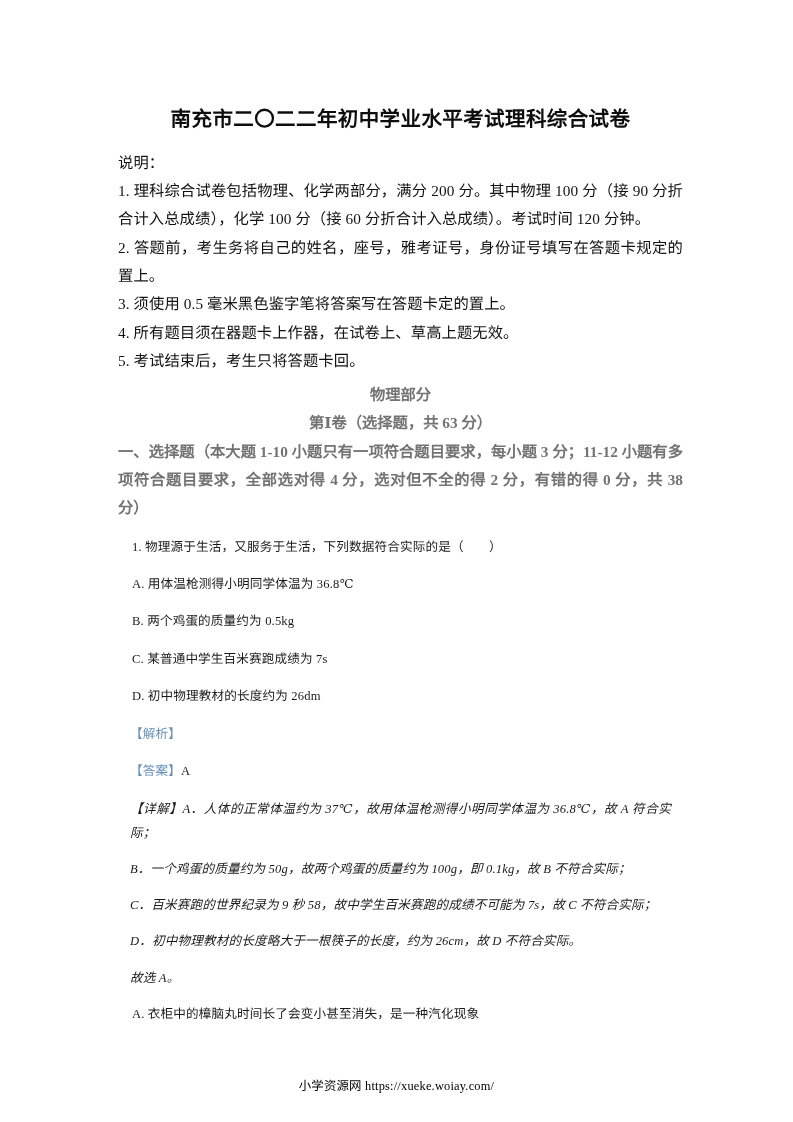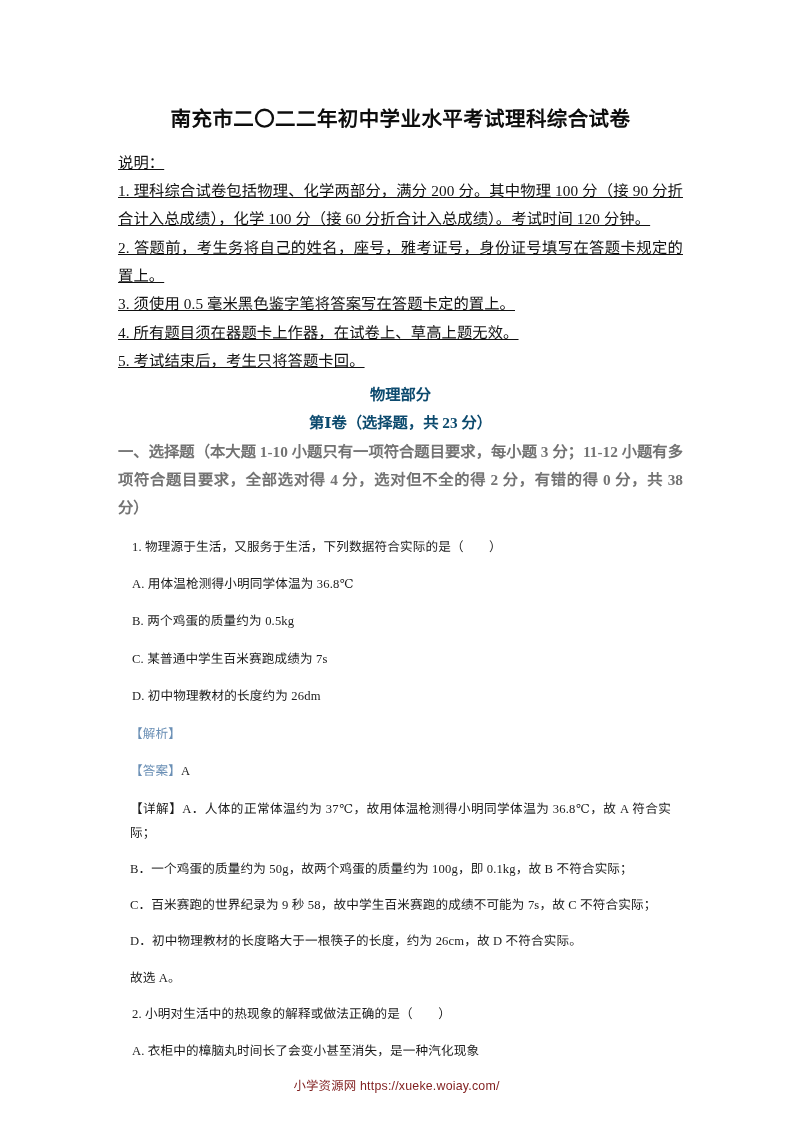--- a/index.html
+++ b/index.html
@@ -36,40 +36,39 @@
     font-weight: bold;
     line-height: 1.5;
     letter-spacing: 0.4px;
     margin: 0 0 14px 0;
     color: #0d0d0d;
   }
 
   
   .instructions {
     margin: 8px 0 6px 0;
-    text-decoration: underline;
   }
   .ins-line {
     font-size: 15.3px;
     line-height: 1.85;
     text-align: justify;
     text-justify: inter-ideograph;
     margin: 0;
     color: #111111;
     letter-spacing: 0.1px;
   }
 
   
   .center-head {
     text-align: center;
     font-size: 15.3px;
     font-weight: bold;
     line-height: 1.85;
     margin: 0;
-    color: #0c4a6e;
+    color: #737373;
   }
 
   
   .section-head {
     font-size: 15.3px;
     font-weight: bold;
     line-height: 1.85;
     margin: 0 0 2px 0;
     text-align: justify;
     text-justify: inter-ideograph;
@@ -84,42 +83,43 @@
     text-align: justify;
     text-justify: inter-ideograph;
     color: #1a1a1a;
     letter-spacing: 0.15px;
   }
   .q-line.opt {
     padding-left: 2px;
   }
   .q-line.tight {
     line-height: 1.92;
+    font-style: italic;
   }
   .q-stem {
     padding-left: 2px;
   }
 
   .tag-blue {
     color: #6a8fb5;
   }
   .ans-val {
     color: #1a1a1a;
   }
 
   
   .footer-watermark {
     position: absolute;
     left: 0;
     right: 0;
     bottom: 28px;
     text-align: center;
-    font-family: Liberation Sans, sans-serif;
+    font-family: Liberation Serif, serif;
     font-size: 12.4px;
-    color: #7f1d1d;
+    color: #000000;
     letter-spacing: 0.2px;
     white-space: nowrap;
   }
 </style>
 </head>
 <body>
 
 <div class="page">
 
   <h1 class="doc-title">南充市二〇二二年初中学业水平考试理科综合试卷</h1>
@@ -128,21 +128,21 @@
     <p class="ins-line">说明：</p>
     <p class="ins-line">1. 理科综合试卷包括物理、化学两部分，满分 200 分。其中物理 100 分（接 90 分折合计入总成绩），化学 100 分（接 60 分折合计入总成绩）。考试时间 120 分钟。</p>
     <p class="ins-line">2. 答题前，考生务将自己的姓名，座号，雅考证号，身份证号填写在答题卡规定的置上。</p>
     <p class="ins-line">3. 须使用 0.5 毫米黑色鉴字笔将答案写在答题卡定的置上。</p>
     <p class="ins-line">4. 所有题目须在器题卡上作器，在试卷上、草高上题无效。</p>
     <p class="ins-line">5. 考试结束后，考生只将答题卡回。</p>
   </div>
 
   <p class="center-head">物理部分</p>
 
-  <p class="center-head">第Ⅰ卷（选择题，共 23 分）</p>
+  <p class="center-head">第Ⅰ卷（选择题，共 63 分）</p>
 
   <p class="section-head">一、选择题（本大题 1-10 小题只有一项符合题目要求，每小题 3 分；11-12 小题有多项符合题目要求，全部选对得 4 分，选对但不全的得 2 分，有错的得 0 分，共 38 分）</p>
 
   <div>
     <p class="q-line q-stem">1. 物理源于生活，又服务于生活，下列数据符合实际的是（　　）</p>
     <p class="q-line opt">A. 用体温枪测得小明同学体温为 36.8℃</p>
     <p class="q-line opt">B. 两个鸡蛋的质量约为 0.5kg</p>
     <p class="q-line opt">C. 某普通中学生百米赛跑成绩为 7s</p>
     <p class="q-line opt">D. 初中物理教材的长度约为 26dm</p>
 
@@ -151,19 +151,18 @@
     <p class="q-line"><span class="tag-blue">【答案】</span><span class="ans-val">A</span></p>
 
     <p class="q-line tight">【详解】A．人体的正常体温约为 37℃，故用体温枪测得小明同学体温为 36.8℃，故 A 符合实际；</p>
     <p class="q-line tight">B．一个鸡蛋的质量约为 50g，故两个鸡蛋的质量约为 100g，即 0.1kg，故 B 不符合实际；</p>
     <p class="q-line tight">C．百米赛跑的世界纪录为 9 秒 58，故中学生百米赛跑的成绩不可能为 7s，故 C 不符合实际；</p>
     <p class="q-line tight">D．初中物理教材的长度略大于一根筷子的长度，约为 26cm，故 D 不符合实际。</p>
     <p class="q-line tight">故选 A。</p>
   </div>
 
   <div>
-    <p class="q-line q-stem">2. 小明对生活中的热现象的解释或做法正确的是（　　）</p>
     <p class="q-line opt">A. 衣柜中的樟脑丸时间长了会变小甚至消失，是一种汽化现象</p>
   </div>
 
 </div>
 
 <div class="footer-watermark">小学资源网 https://xueke.woiay.com/</div>
 
 </body></html>

